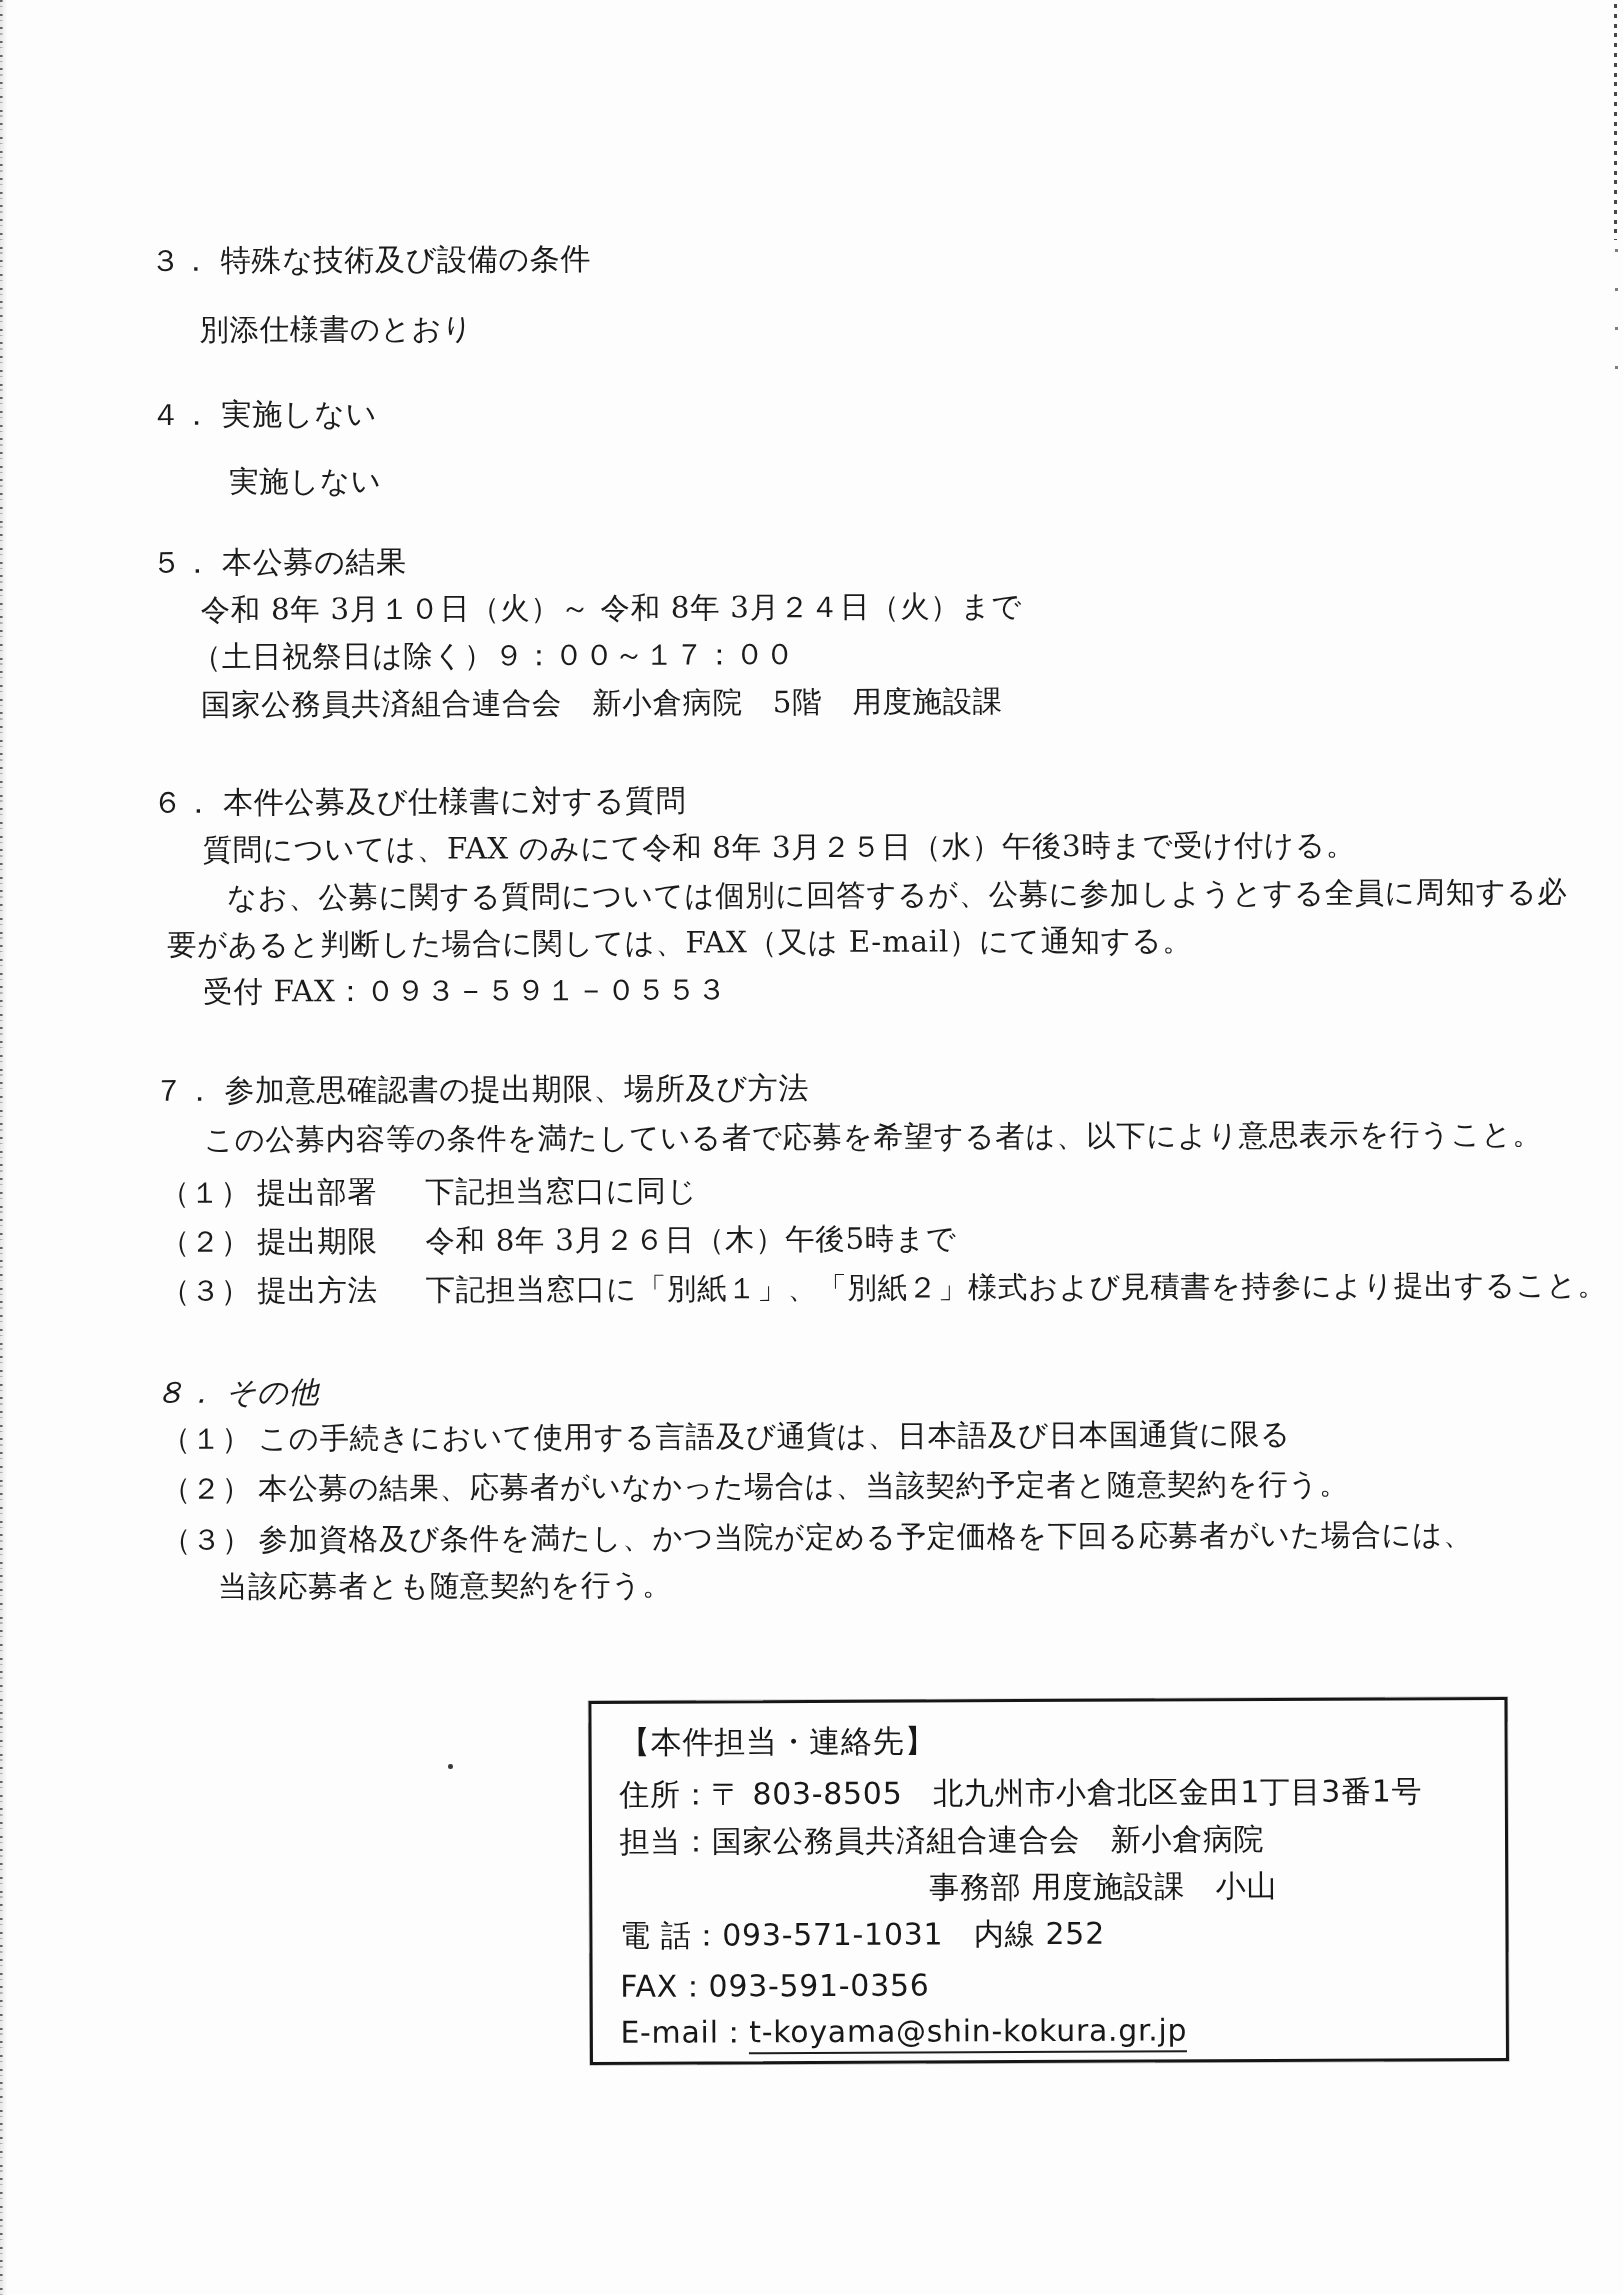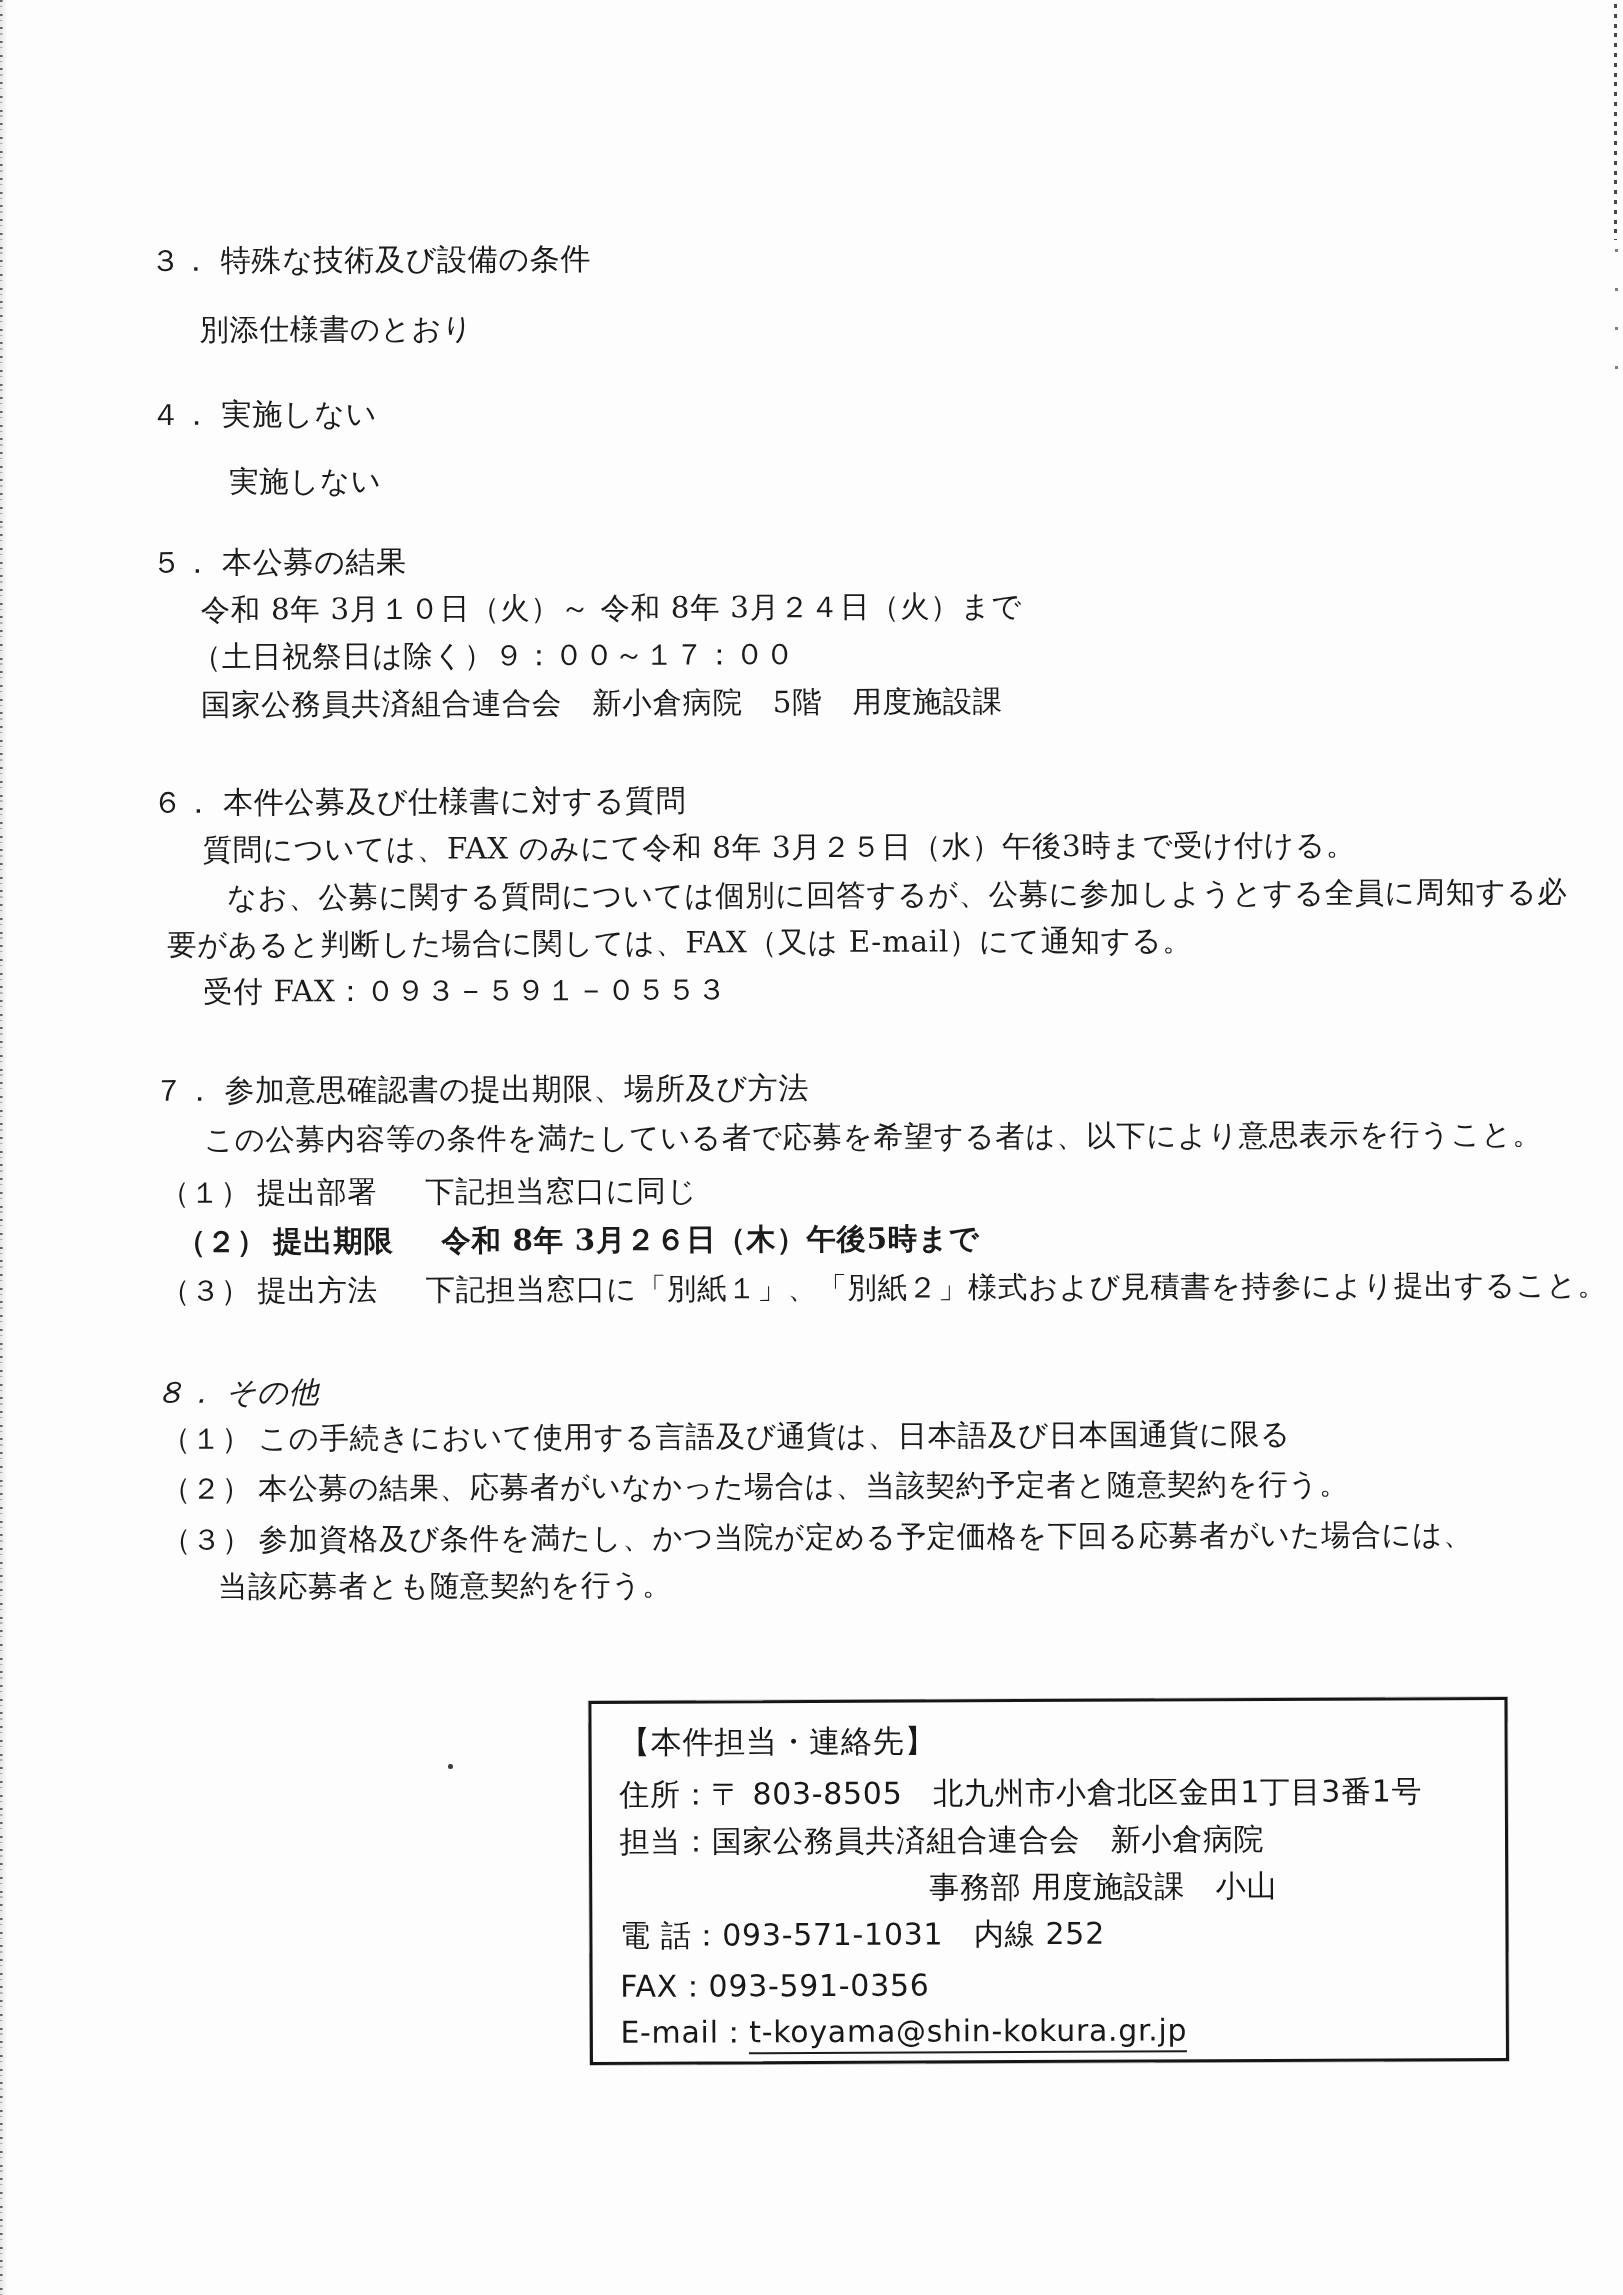--- a/index.html
+++ b/index.html
@@ -92,21 +92,21 @@
     <div class="line heading" style="left:154px; top:781px;"><span class="num">６．</span><span>本件公募及び仕様書に対する質問</span></div>
     <div class="line" style="left:204px; top:828px;">質問については、FAX のみにて令和 8年 3月２５日（水）午後3時まで受け付ける。</div>
     <div class="line" style="left:228px; top:876px;">なお、公募に関する質問については個別に回答するが、公募に参加しようとする全員に周知する必</div>
     <div class="line" style="left:168px; top:923px;">要があると判断した場合に関しては、FAX（又は E-mail）にて通知する。</div>
     <div class="line" style="left:204px; top:970px;">受付 FAX：０９３－５９１－０５５３</div>
 
     <div class="line heading" style="left:154px; top:1069px;"><span class="num">７．</span><span>参加意思確認書の提出期限、場所及び方法</span></div>
     <div class="line" style="left:204px; top:1118px;">この公募内容等の条件を満たしている者で応募を希望する者は、以下により意思表示を行うこと。</div>
 
     <div class="line" style="left:160px; top:1171px;"><span class="item-marker">（１）</span><span>提出部署</span><span class="item-value">下記担当窓口に同じ</span></div>
-    <div class="line" style="left:176px; top:1220px;font-weight:bold;"><span class="item-marker">（２）</span><span>提出期限</span><span class="item-value">令和 8年 3月２６日（木）午後5時まで</span></div>
+    <div class="line" style="left:160px; top:1220px;"><span class="item-marker">（２）</span><span>提出期限</span><span class="item-value">令和 8年 3月２６日（木）午後5時まで</span></div>
     <div class="line" style="left:160px; top:1269px;text-align:right;"><span class="item-marker">（３）</span><span>提出方法</span><span class="item-value">下記担当窓口に「別紙１」、「別紙２」様式および見積書を持参により提出すること。</span></div>
 
     <div class="line heading" style="left:154px; top:1371px;font-style:italic;"><span class="num">８．</span><span>その他</span></div>
     <div class="line" style="left:160px; top:1417px;"><span class="item-marker">（１）</span><span>この手続きにおいて使用する言語及び通貨は、日本語及び日本国通貨に限る</span></div>
     <div class="line" style="left:160px; top:1467px;"><span class="item-marker">（２）</span><span>本公募の結果、応募者がいなかった場合は、当該契約予定者と随意契約を行う。</span></div>
     <div class="line" style="left:160px; top:1518px;"><span class="item-marker">（３）</span><span>参加資格及び条件を満たし、かつ当院が定める予定価格を下回る応募者がいた場合には、</span></div>
     <div class="line" style="left:216px; top:1565px;">当該応募者とも随意契約を行う。</div>
 
     <div class="contact-box">
       <div class="box-line box-title">【本件担当・連絡先】</div>

